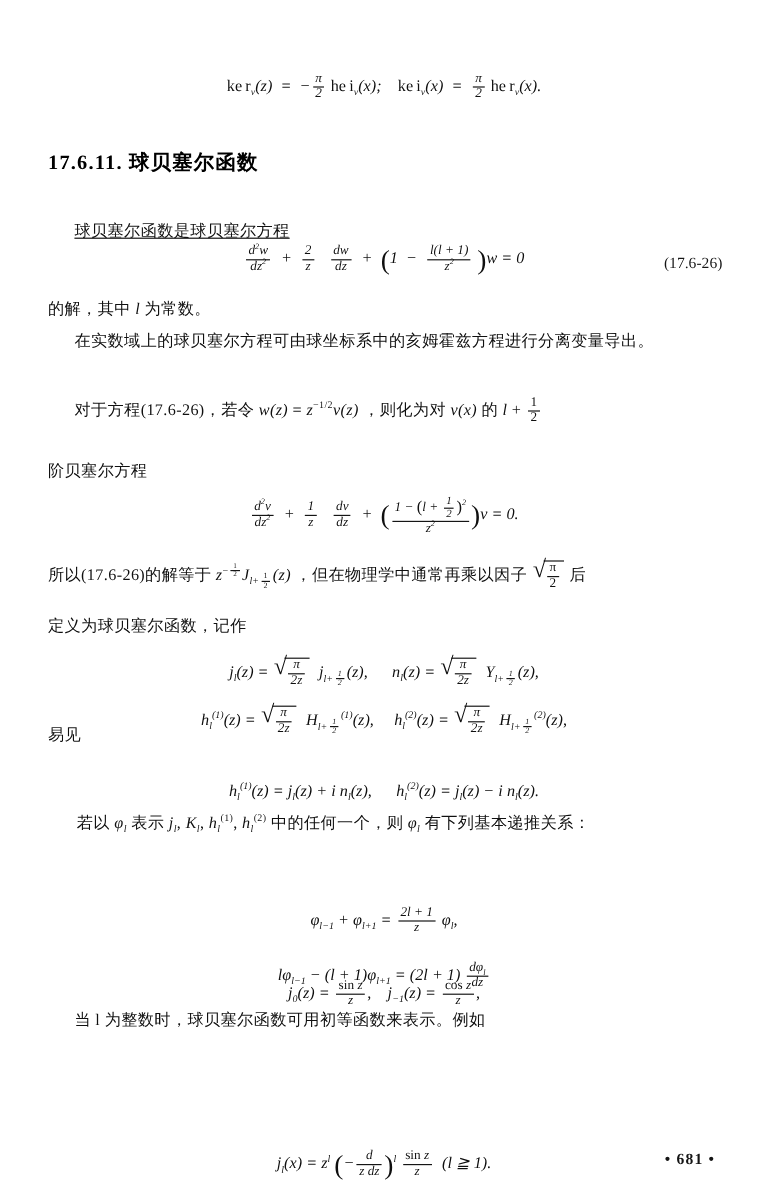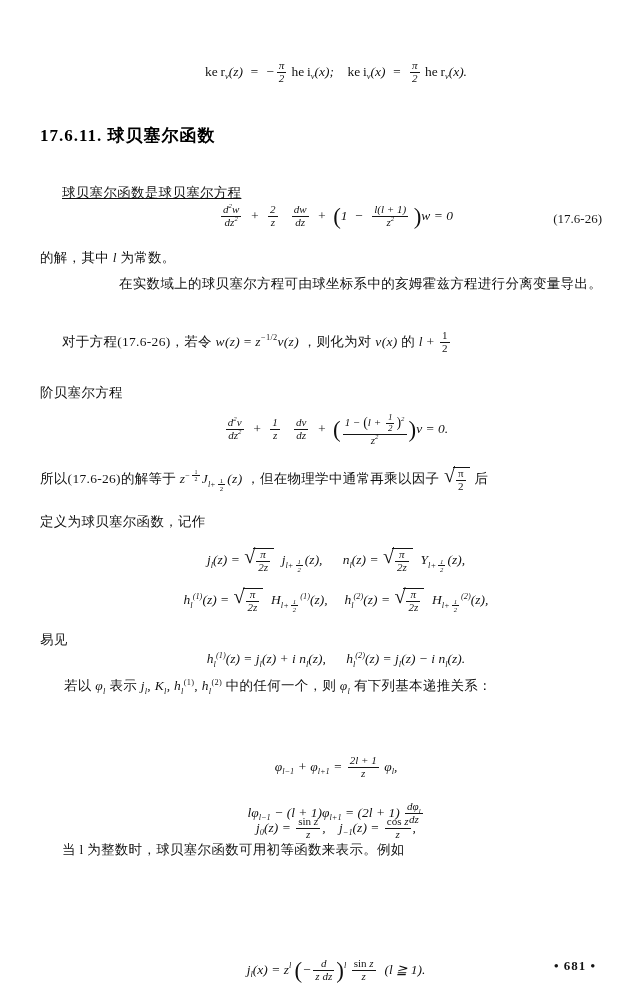--- a/index.html
+++ b/index.html
@@ -13,21 +13,21 @@
     font-family: "Liberation Serif", serif;
     color: #1a1a1a;
     position: relative;
     overflow: hidden;
     filter: contrast(1.05);
   }
   .page {
     position: relative;
     width: 640px;
     height: 988px;
-    padding: 16px;
+    padding: 0;
     box-sizing: border-box;
   }
   .body-text {
     position: absolute;
     font-size: 13.5px;
     line-height: 1.5;
     letter-spacing: 0.3px;
     color: #151515;
   }
   .heading {
@@ -142,21 +142,21 @@
     <span class="paren-big">(</span>1 &nbsp;−&nbsp;
     <span class="frac"><span class="num"><span class="ital">l</span>(<span class="ital">l</span> + 1)</span><span class="den"><span class="ital">z</span><sup>2</sup></span></span>
     <span class="paren-big">)</span><span class="ital">w</span> = 0
   </div>
   <div class="eqtag" style="right:38px; top:211px;">(17.6-26)</div>
 
   <div class="body-text" style="left:40px; top:248px;">
     <span>的解，其中 </span><span class="ital">l</span><span> 为常数。</span>
   </div>
 
-  <div class="body-text" style="left:62px; top:274px; width:540px;text-align:right;">在实数域上的球贝塞尔方程可由球坐标系中的亥姆霍兹方程进行分离变量导出。</div>
+  <div class="body-text" style="left:62px; top:274px; width:540px;">在实数域上的球贝塞尔方程可由球坐标系中的亥姆霍兹方程进行分离变量导出。</div>
 
   <div class="body-text" style="left:62px; top:330px; width:560px;">
     <span>对于方程(17.6-26)，若令 </span>
     <span class="ital">w</span><span class="ital">(z)</span> =
     <span class="ital">z</span><sup>−1/2</sup><span class="ital">v</span><span class="ital">(z)</span>
     <span> ，则化为对 </span>
     <span class="ital">v</span><span class="ital">(x)</span>
     <span> 的 </span>
     <span class="ital">l</span> +
     <span class="frac"><span class="num">1</span><span class="den">2</span></span>
@@ -200,21 +200,21 @@
   <div class="eq" style="top:588px;">
     <span class="ital">h</span><sub><span class="ital">l</span></sub><sup>(1)</sup>(<span class="ital">z</span>) =
     <span class="sq"><span class="inner"><span class="frac"><span class="num">π</span><span class="den">2<span class="ital">z</span></span></span></span></span>
     &nbsp;<span class="ital">H</span><sub><span class="ital">l</span>+<span class="frac" style="font-size:0.8em;"><span class="num">1</span><span class="den">2</span></span></sub><sup>(1)</sup>(<span class="ital">z</span>),
     &nbsp;&nbsp;&nbsp;
     <span class="ital">h</span><sub><span class="ital">l</span></sub><sup>(2)</sup>(<span class="ital">z</span>) =
     <span class="sq"><span class="inner"><span class="frac"><span class="num">π</span><span class="den">2<span class="ital">z</span></span></span></span></span>
     &nbsp;<span class="ital">H</span><sub><span class="ital">l</span>+<span class="frac" style="font-size:0.8em;"><span class="num">1</span><span class="den">2</span></span></sub><sup>(2)</sup>(<span class="ital">z</span>),
   </div>
 
-  <div class="body-text" style="left:40px; top:630px;">易见</div>
+  <div class="body-text" style="left:40px; top:605px;font-family:Liberation Mono, monospace;">易见</div>
 
   <div class="eq" style="top:651px;">
     <span class="ital">h</span><sub><span class="ital">l</span></sub><sup>(1)</sup>(<span class="ital">z</span>) =
     <span class="ital">j</span><sub><span class="ital">l</span></sub>(<span class="ital">z</span>) +
     <span class="ital">i n</span><sub><span class="ital">l</span></sub>(<span class="ital">z</span>),
     &nbsp;&nbsp;&nbsp;&nbsp;
     <span class="ital">h</span><sub><span class="ital">l</span></sub><sup>(2)</sup>(<span class="ital">z</span>) =
     <span class="ital">j</span><sub><span class="ital">l</span></sub>(<span class="ital">z</span>) −
     <span class="ital">i n</span><sub><span class="ital">l</span></sub>(<span class="ital">z</span>).
   </div>

